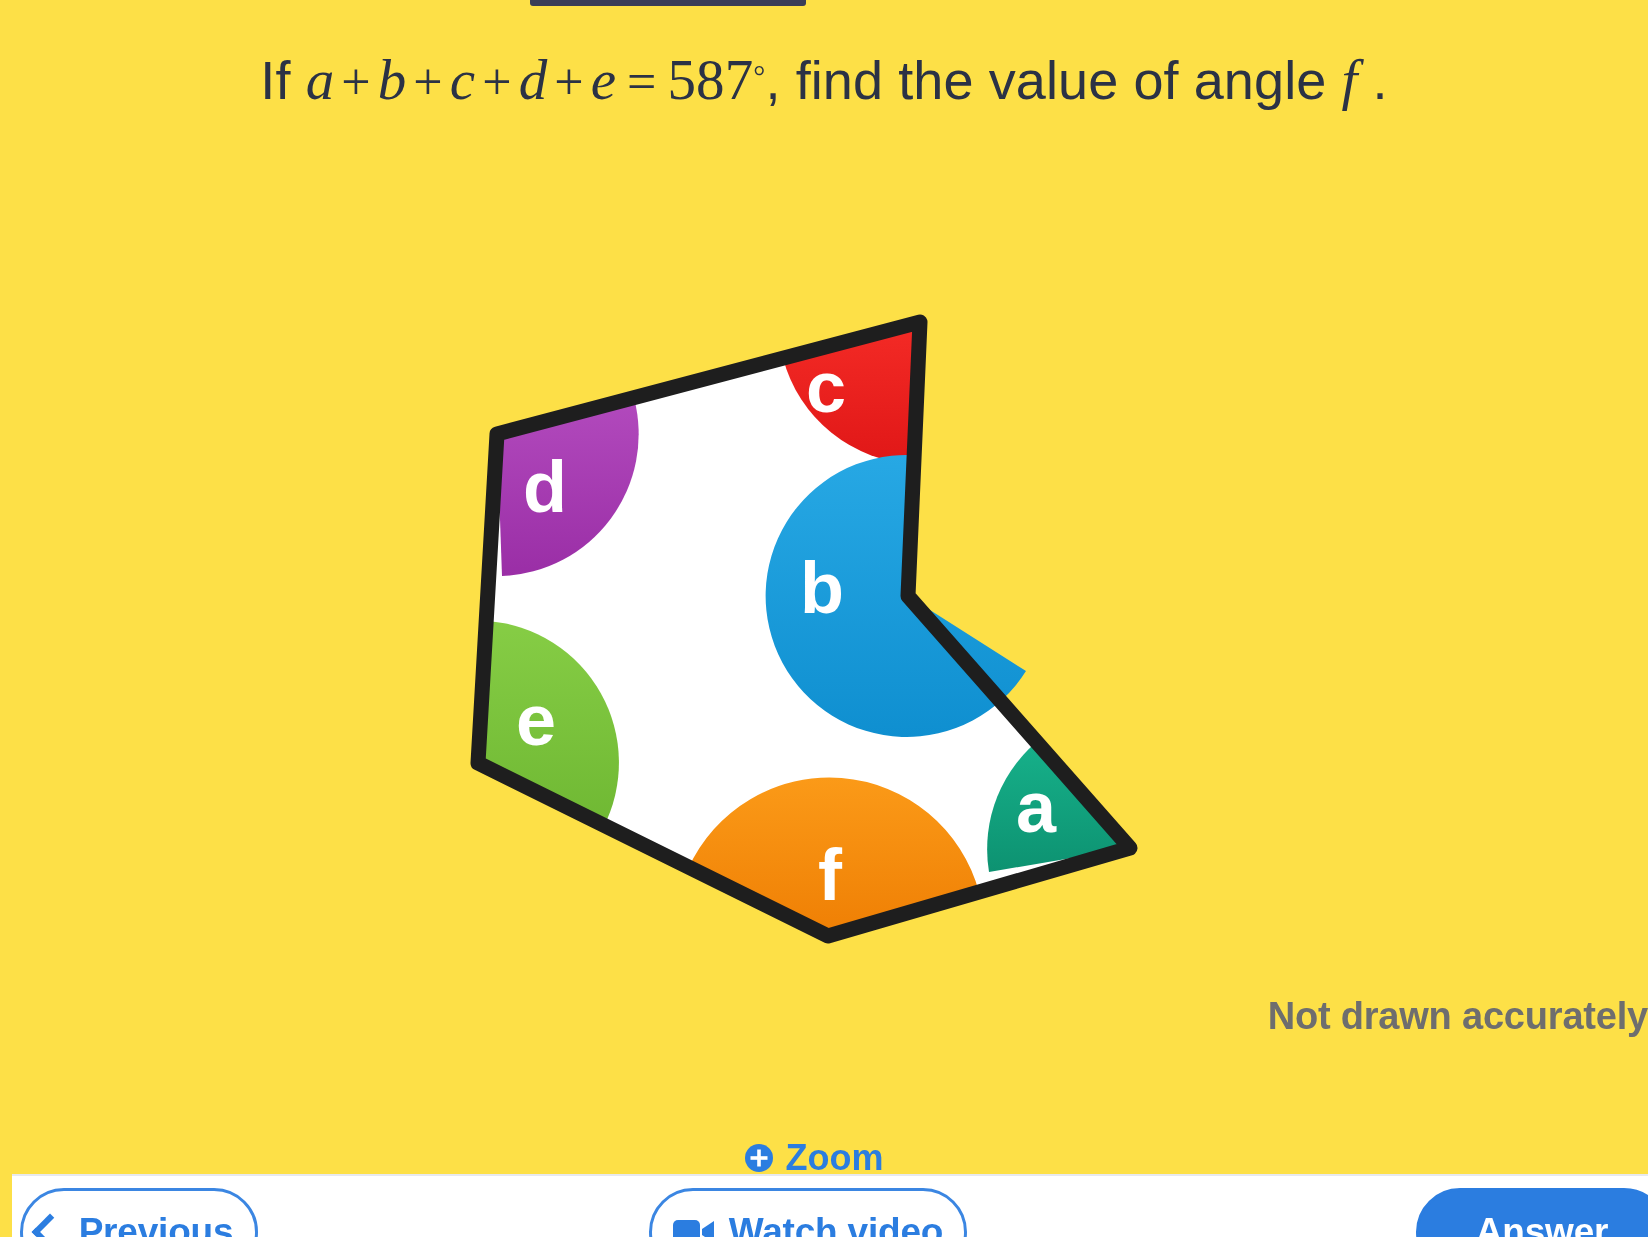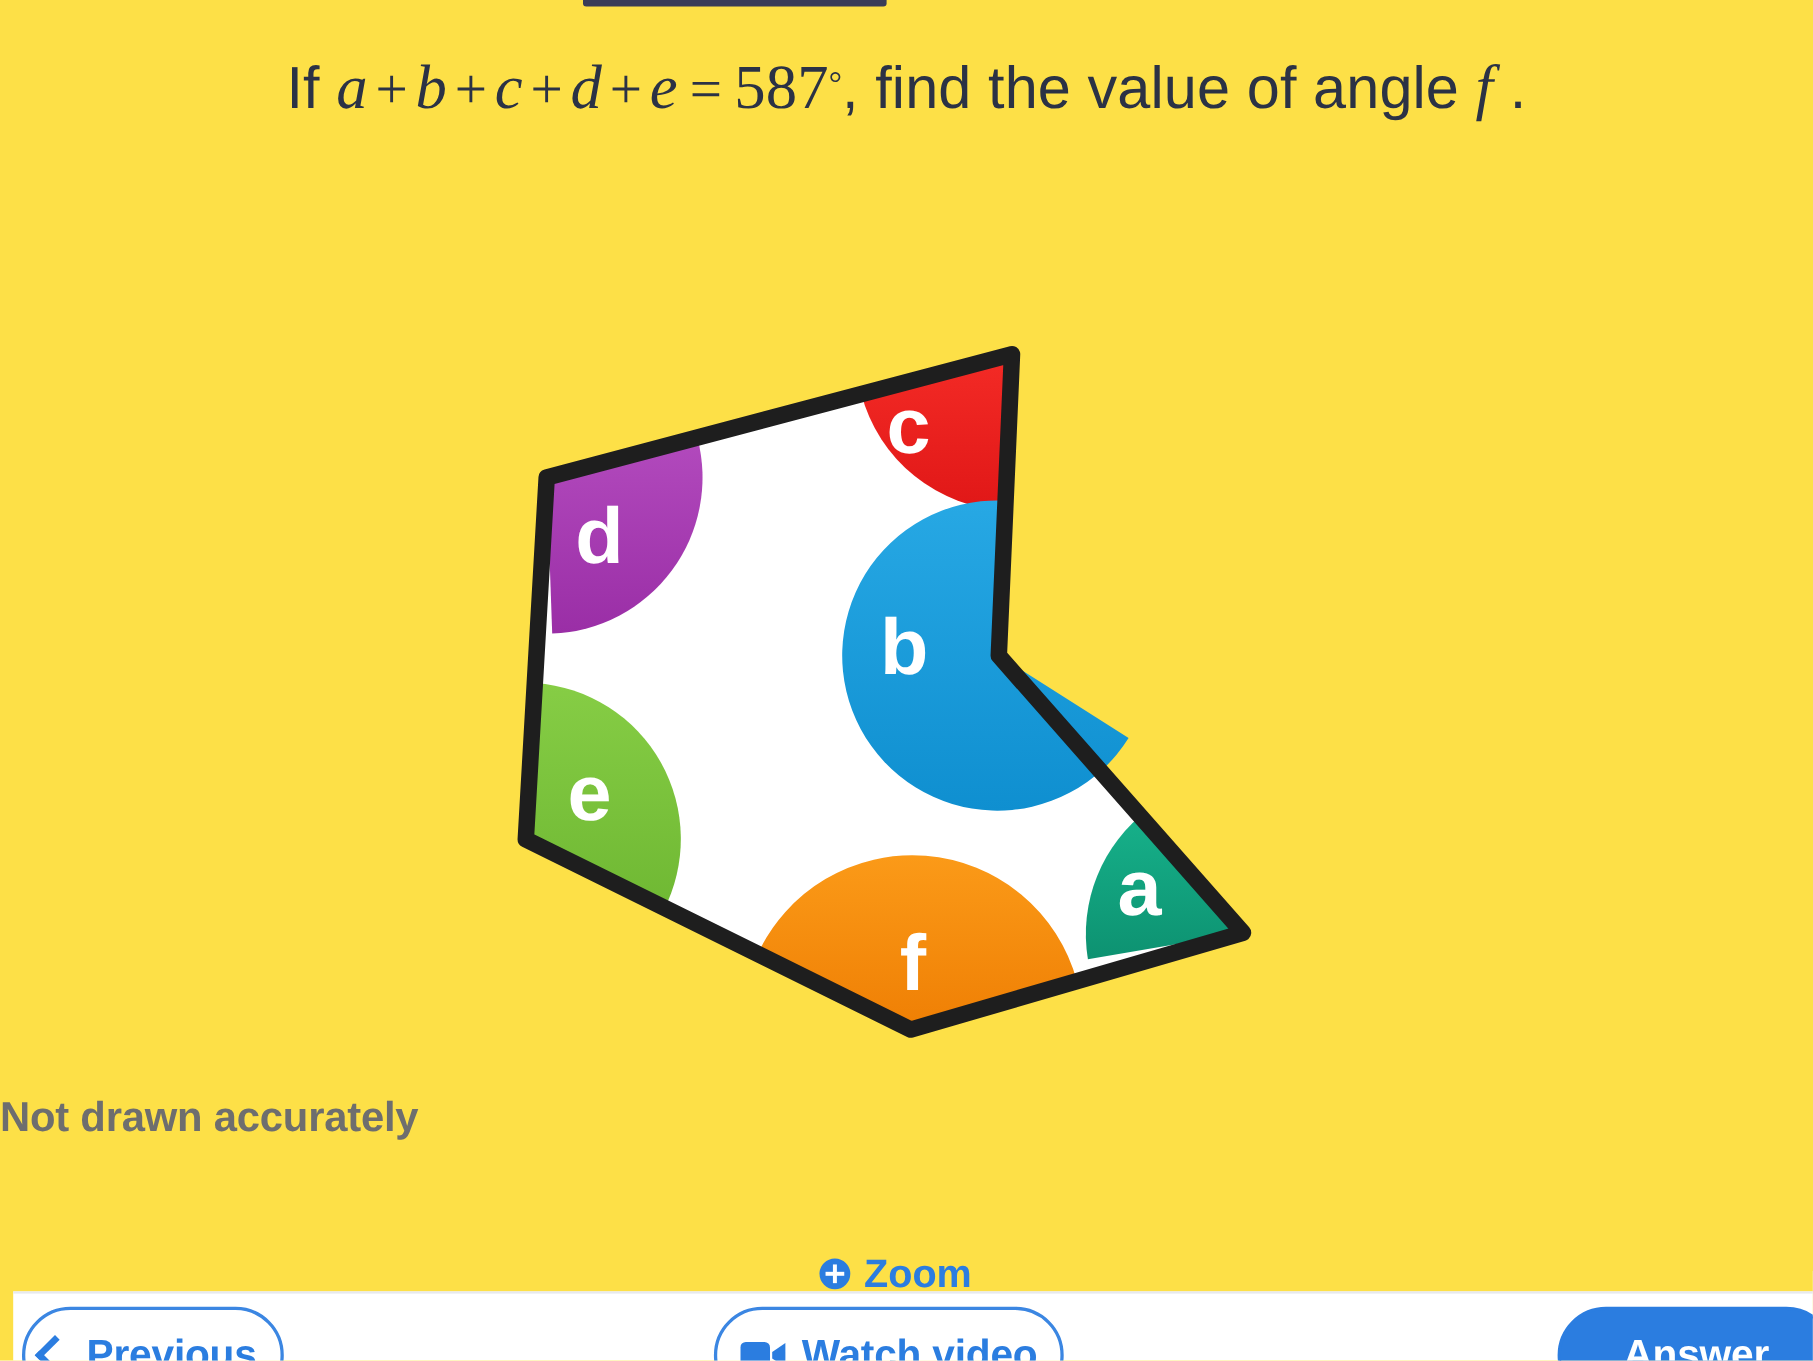--- a/index.html
+++ b/index.html
@@ -79,21 +79,21 @@
     width: 1648px;
     height: 790px;
   }
   .figure-svg { display: block; margin: 0 auto; }
 
   .caption {
     position: absolute;
     left: 0;
     top: 995px;
     width: 1648px;
-    text-align: left;
+    text-align: right;
     color: #6e6e6e;
     font-size: 38px;
     font-weight: 600;
     letter-spacing: -0.2px;
     font-family: "Liberation Sans", sans-serif;
   }
 
   
   .zoom-link {
     position: absolute;

